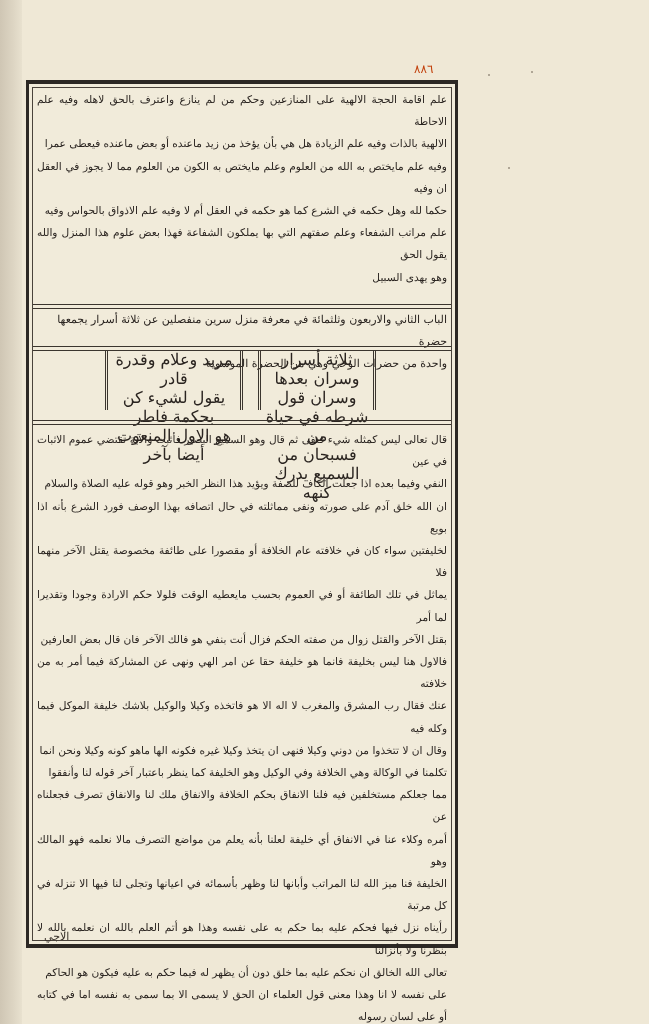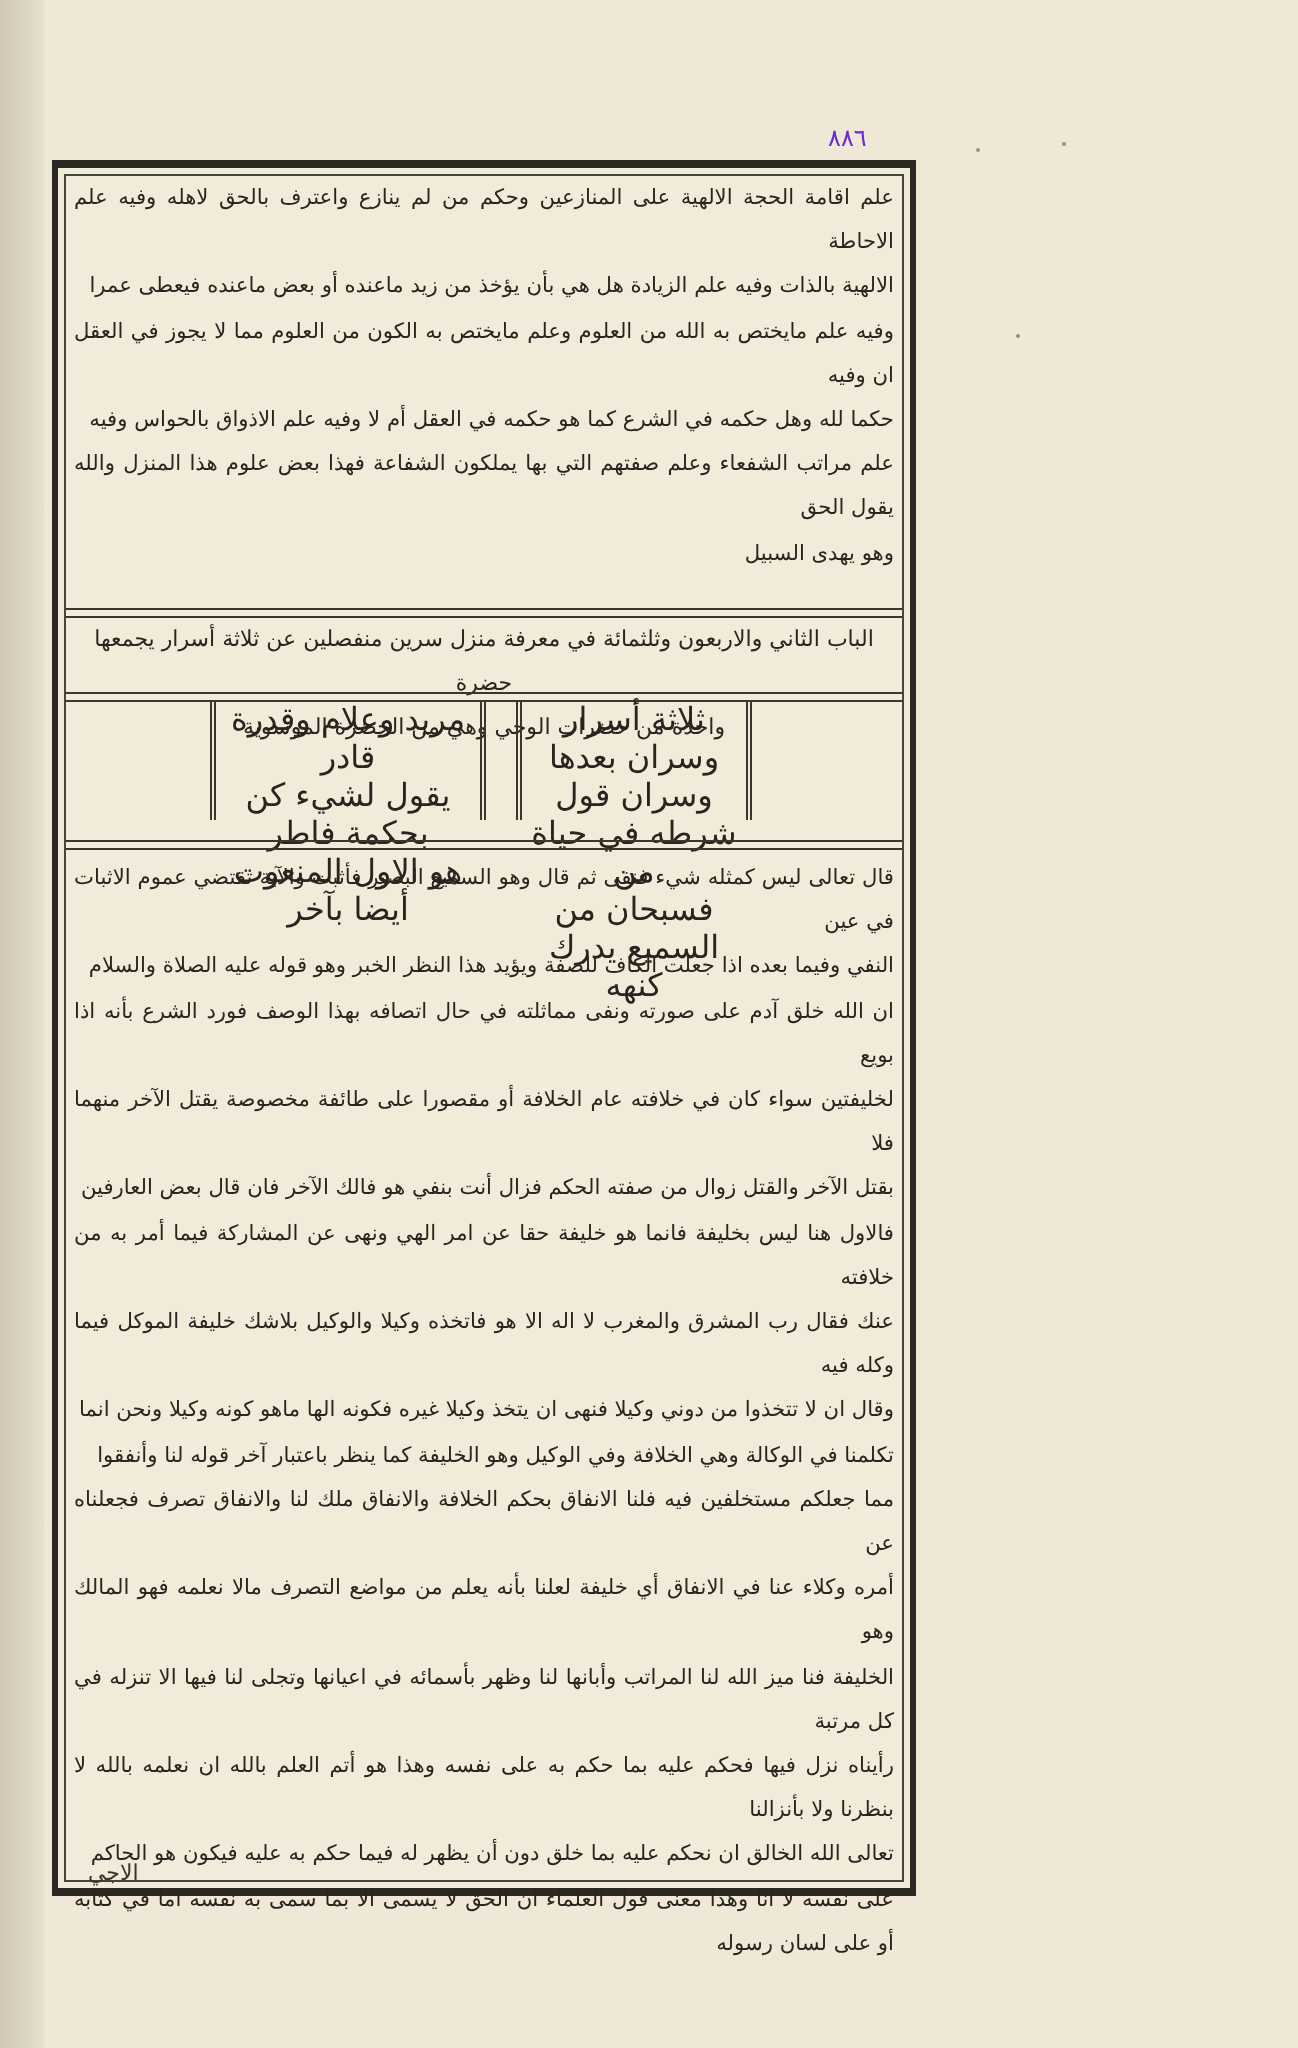--- a/index.html
+++ b/index.html
@@ -8,21 +8,21 @@
     background:#efe8d6;
     position:relative;
     font-family:"DejaVu Serif", serif;
     color:#2a2420;
   }
   .left-edge {
     position:absolute; left:0; top:0; width:22px; height:1024px;
     background:linear-gradient(to right,#cfc6b4 0%,#ddd5c3 60%,#e8e1cf 100%);
   }
   .page-number {
-    position:absolute; left:414px; top:62px; font-size:12px; color:#6d28d9;
+    position:absolute; left:414px; top:62px; font-size:12px; color:#c2410c;
     direction:rtl;
   }
   .frame {
     position:absolute; left:26px; top:80px; width:432px; height:868px;
     border:3px solid #2c2824;
     border-top-width:4px; border-bottom-width:4px;
     box-sizing:border-box;
     background:#f1ebda;
   }
   .frame-inner {
@@ -34,21 +34,21 @@
     font-size:10.6px; line-height:22.2px;
     padding:0 8px;
   }
   .intro { position:absolute; top:4px; left:0; right:0; }
   .rule-double {
     position:absolute; left:4px; right:4px; height:3px;
     border-top:1px solid #3b352e; border-bottom:1px solid #3b352e;
   }
   .chapter-title {
     position:absolute; left:0; right:0; top:225px;
-    direction:rtl; text-align:center; font-size:11px; line-height:22px;
+    direction:rtl; text-align:right; font-size:11px; line-height:22px;
     padding:0 8px;
   }
   .poem {
     position:absolute; left:4px; right:4px; top:262px; height:70px;
   }
   .poem-col {
     position:absolute; top:4px; height:60px;
     border-left:3px double #3b352e; border-right:3px double #3b352e;
     direction:rtl; text-align:center; font-size:16px; line-height:19px;
     padding:0 4px;
@@ -106,20 +106,21 @@
     </div>
   </div>
 
   <div class="rule-double" style="top:336px"></div>
 
   <div class="block main">
     <div>قال تعالى ليس كمثله شيء فنفى ثم قال وهو السميع البصير فأثبت والآية تقتضي عموم الاثبات في عين</div>
     <div>النفي وفيما بعده اذا جعلت الكاف للصفة ويؤيد هذا النظر الخبر وهو قوله عليه الصلاة والسلام</div>
     <div>ان الله خلق آدم على صورته ونفى مماثلته في حال اتصافه بهذا الوصف فورد الشرع بأنه اذا بويع</div>
     <div>لخليفتين سواء كان في خلافته عام الخلافة أو مقصورا على طائفة مخصوصة يقتل الآخر منهما فلا</div>
+    <div>يماثل في تلك الطائفة أو في العموم بحسب مايعطيه الوقت فلولا حكم الارادة وجودا وتقديرا لما أمر</div>
     <div>بقتل الآخر والقتل زوال من صفته الحكم فزال أنت بنفي هو فالك الآخر فان قال بعض العارفين</div>
     <div>فالاول هنا ليس بخليفة فانما هو خليفة حقا عن امر الهي ونهى عن المشاركة فيما أمر به من خلافته</div>
     <div>عنك فقال رب المشرق والمغرب لا اله الا هو فاتخذه وكيلا والوكيل بلاشك خليفة الموكل فيما وكله فيه</div>
     <div>وقال ان لا تتخذوا من دوني وكيلا فنهى ان يتخذ وكيلا غيره فكونه الها ماهو كونه وكيلا ونحن انما</div>
     <div>تكلمنا في الوكالة وهي الخلافة وفي الوكيل وهو الخليفة كما ينظر باعتبار آخر قوله لنا وأنفقوا</div>
     <div>مما جعلكم مستخلفين فيه فلنا الانفاق بحكم الخلافة والانفاق ملك لنا والانفاق تصرف فجعلناه عن</div>
     <div>أمره وكلاء عنا في الانفاق أي خليفة لعلنا بأنه يعلم من مواضع التصرف مالا نعلمه فهو المالك وهو</div>
     <div>الخليفة فنا ميز الله لنا المراتب وأبانها لنا وظهر بأسمائه في اعيانها وتجلى لنا فيها الا تنزله في كل مرتبة</div>
     <div>رأيناه نزل فيها فحكم عليه بما حكم به على نفسه وهذا هو أتم العلم بالله ان نعلمه بالله لا بنظرنا ولا بأنزالنا</div>
     <div>تعالى الله الخالق ان نحكم عليه بما خلق دون أن يظهر له فيما حكم به عليه فيكون هو الحاكم</div>

